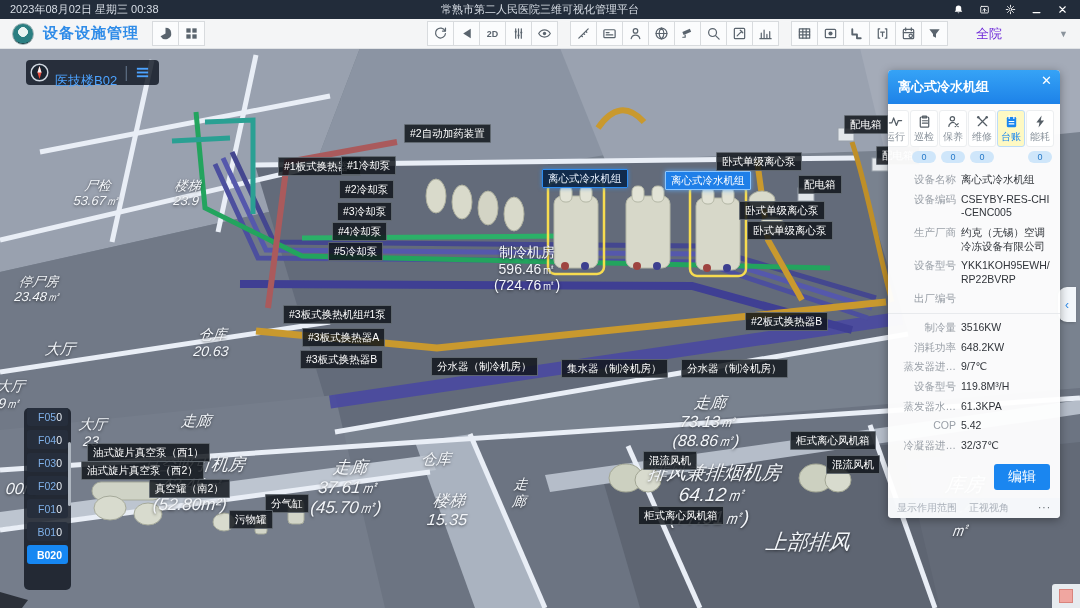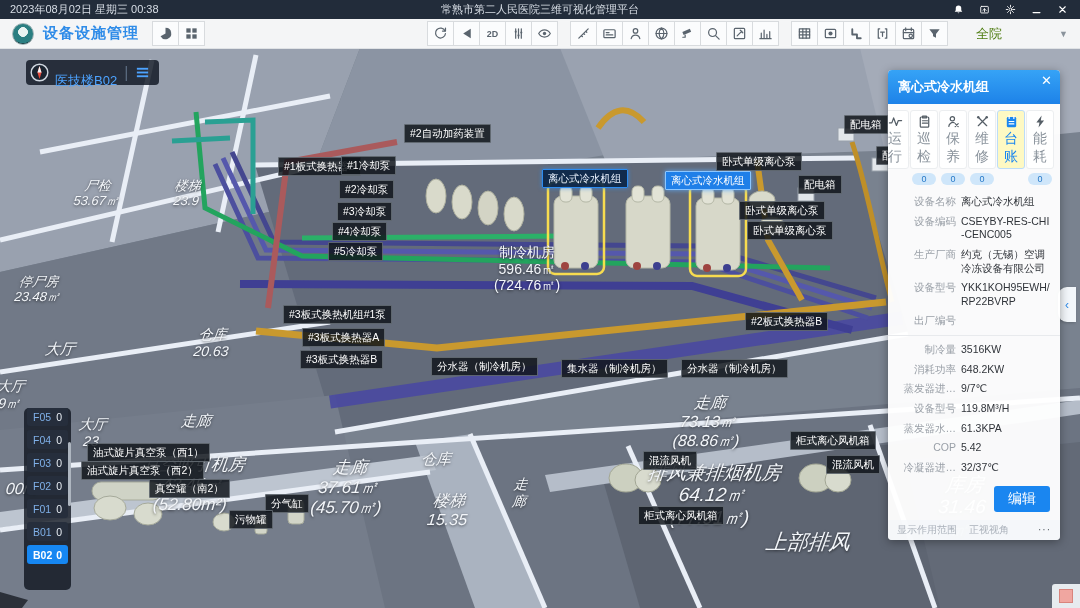--- a/index.html
+++ b/index.html
@@ -21,21 +21,21 @@
   .app-title{color:#2f8ce8;font-size:15px;font-weight:bold;margin-left:9px;letter-spacing:1px;}
   .cellrow{display:flex;}
   .tb-cell{width:25px;height:23px;background:#fbfcfd;border:1px solid #d8dbde;margin-left:-1px;
            display:flex;align-items:center;justify-content:center;color:#5a646e;cursor:pointer;}
   .tb-cell .ic{width:15px;height:15px;}
   #view-buttons{margin-left:14px;}
   #tb-groups{display:flex;margin-left:auto;}
   .tb-group{display:flex;margin-left:13px;}
   .scope{display:flex;align-items:center;width:92px;justify-content:space-between;
          margin-left:28px;margin-right:12px;cursor:pointer;}
-  .scope .val{color:#4d7c0f;font-size:13px;}
+  .scope .val{color:#6d28d9;font-size:13px;}
   .scope .caret{color:#8a939c;font-size:9px;}
   .ic{stroke:currentColor;fill:none;stroke-width:1.3;stroke-linecap:round;stroke-linejoin:round;display:block;}
   
   svg.scene{position:absolute;left:0;top:0;z-index:1;}
   .overlay{position:absolute;left:0;top:0;width:1080px;height:608px;z-index:5;pointer-events:none;}
   .tag{position:absolute;background:rgba(16,20,26,.84);color:#fff;font-size:10.5px;line-height:1;
        padding:3px 5px;border:1px solid rgba(150,158,168,.55);white-space:nowrap;border-radius:1px;
        pointer-events:auto;cursor:pointer;}
   .tag.navy{background:rgba(10,38,72,.92);border-color:#2d8cf0;color:#eaf3ff;box-shadow:0 0 4px rgba(45,140,240,.8);}
   .tag.selected{background:#1f7fe8;border-color:#8cc6ff;box-shadow:0 0 5px rgba(90,170,255,.9);}
@@ -50,36 +50,36 @@
   .breadcrumb .ic{width:15px;height:15px;color:#4da3ff;}
   .bc-compass{width:19px;height:19px;}
   
   .floorsel{position:absolute;left:24px;top:408px;width:47px;height:182px;background:rgba(12,18,28,.78);
             border-radius:5px;z-index:20;padding:2px 3px;box-sizing:border-box;overflow:hidden;}
   .fs-head{display:flex;justify-content:flex-end;gap:4px;color:#3f9bf5;font-size:9px;height:10px;
            line-height:10px;padding-right:1px;}
   .fs-head span{cursor:pointer;}
   .fs-list{position:relative;}
   .fs-row{height:19px;margin-top:4px;background:#262e3c;border-radius:3px;display:flex;
-          justify-content:space-between;align-items:center;padding:0 6px;font-size:10.5px;cursor:pointer;}
+          justify-content:flex-end;align-items:center;padding:0 6px;font-size:10.5px;cursor:pointer;}
   .fs-row .lb{color:#7fb0e8;} .fs-row .cnt{color:#e8edf3;}
   .fs-row.active{background:#1687f2;} .fs-row.active .lb,.fs-row.active .cnt{color:#fff;font-weight:bold;}
   .fs-row.clip{margin-top:-13px;}
   .fs-scroll{position:absolute;right:0px;top:34px;width:3px;height:64px;background:#aeb6c0;border-radius:2px;}
   
   .panel{position:absolute;left:888px;top:70px;width:172px;background:rgba(255,255,255,.96);
          border-radius:4px;z-index:25;box-shadow:0 2px 10px rgba(0,0,0,.35);overflow:hidden;}
   .p-head{height:34px;background:linear-gradient(#36a3f6,#1d82e8);display:flex;align-items:center;position:relative;}
   .p-title{color:#fff;font-size:13px;font-weight:bold;padding-left:10px;}
   .p-close{position:absolute;right:8px;top:4px;color:#fff;font-size:13px;cursor:pointer;line-height:1;}
   .p-tabs{display:flex;gap:1px;padding:6px 2px 3px;margin-left:-9px;}
   .tab{width:28px;text-align:center;cursor:pointer;flex:none;}
   .tab .tcard{border:1px solid #eceef0;border-radius:3px;background:#fff;padding:3px 0 2px;}
   .tab .ic{width:15px;height:15px;margin:0 auto;color:#555e66;}
-  .tab .tlb{font-size:14px;color:#8a939c;margin-top:1px;}
+  .tab .tlb{font-size:10px;color:#8a939c;margin-top:1px;}
   .tab.active .tcard{background:#fef9c3;border-color:#bcdcf8;}
   .tab.active .ic{color:#1a86f0;} .tab.active .tlb{color:#1a86f0;}
   .badge{height:12px;line-height:12px;margin:4px 2px 0;border-radius:7px;background:#cfe6fa;
          color:#2779c8;font-size:9px;}
   .badge.empty{background:transparent;}
   .p-fields{padding:4px 0 2px;}
   .frow{display:flex;padding:3px 8px;font-size:10.5px;line-height:1.3;}
   .flabel{width:60px;flex:none;text-align:right;color:#9aa0a8;margin-right:5px;}
   .fvalue{flex:1;color:#30343a;word-break:break-all;}
   .divider{height:1px;background:#e8eaed;margin:4px 0;}

